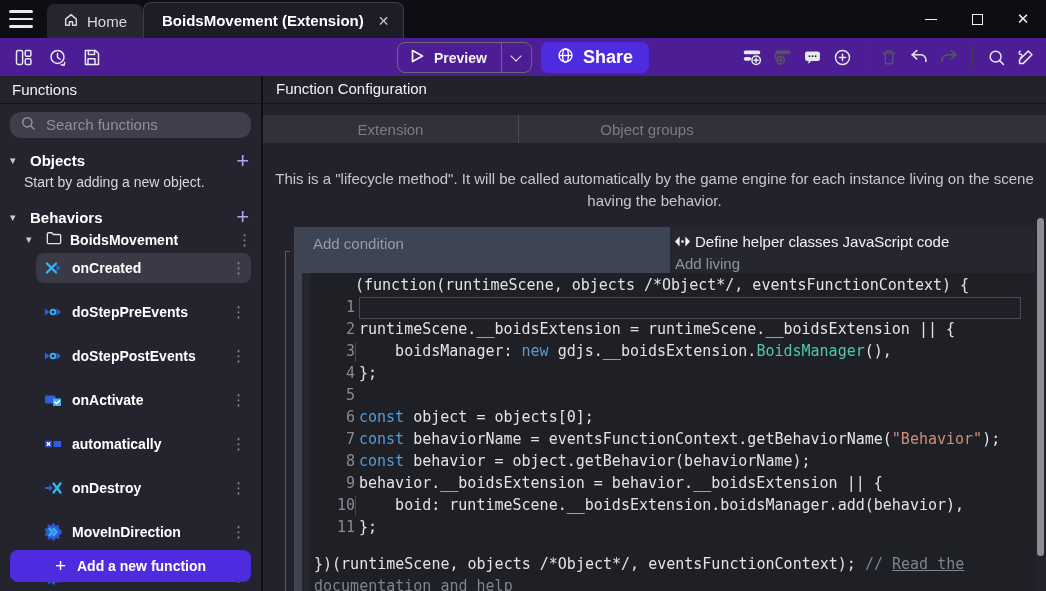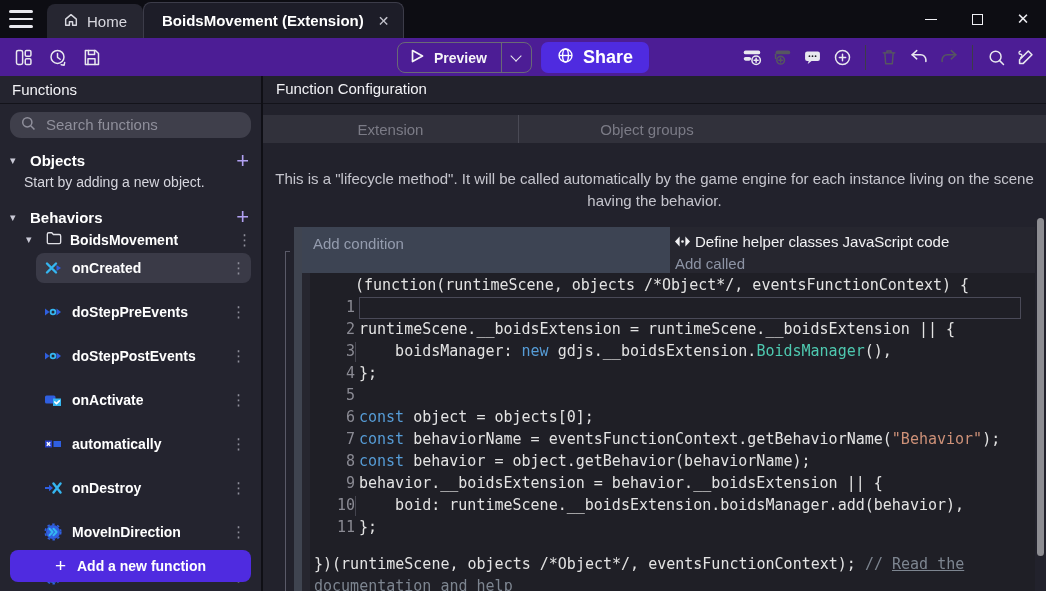--- a/index.html
+++ b/index.html
@@ -406,21 +406,21 @@
               <div class="act-line1">
                 <span style="display:flex;align-items:center;">
                   <svg width="15" height="11" viewBox="0 0 15 11">
                       <polygon points="4.6,0.5 0,5.5 4.6,10.5" fill="#f2f2f4"></polygon>
                       <circle cx="7.5" cy="5.5" r="1.3" fill="#f2f2f4"></circle>
                       <polygon points="10.4,0.5 15,5.5 10.4,10.5" fill="#f2f2f4"></polygon>
                     </svg>
                 </span>
                 <span>Define helper classes JavaScript code</span>
               </div>
-              <div class="act-line2">Add called</div>
+              <div class="act-line2">Add living</div>
             </div>
           </div>
           <div class="code">
             <div class="code-head">(function(runtimeScene, objects /*Object*/, eventsFunctionContext) {</div>
             <div id="code-lines">
                 <div class="cl cur">
                   <span class="ln">1</span>
                   <span class="lc"></span>
                 </div>
                 <div class="cl">

